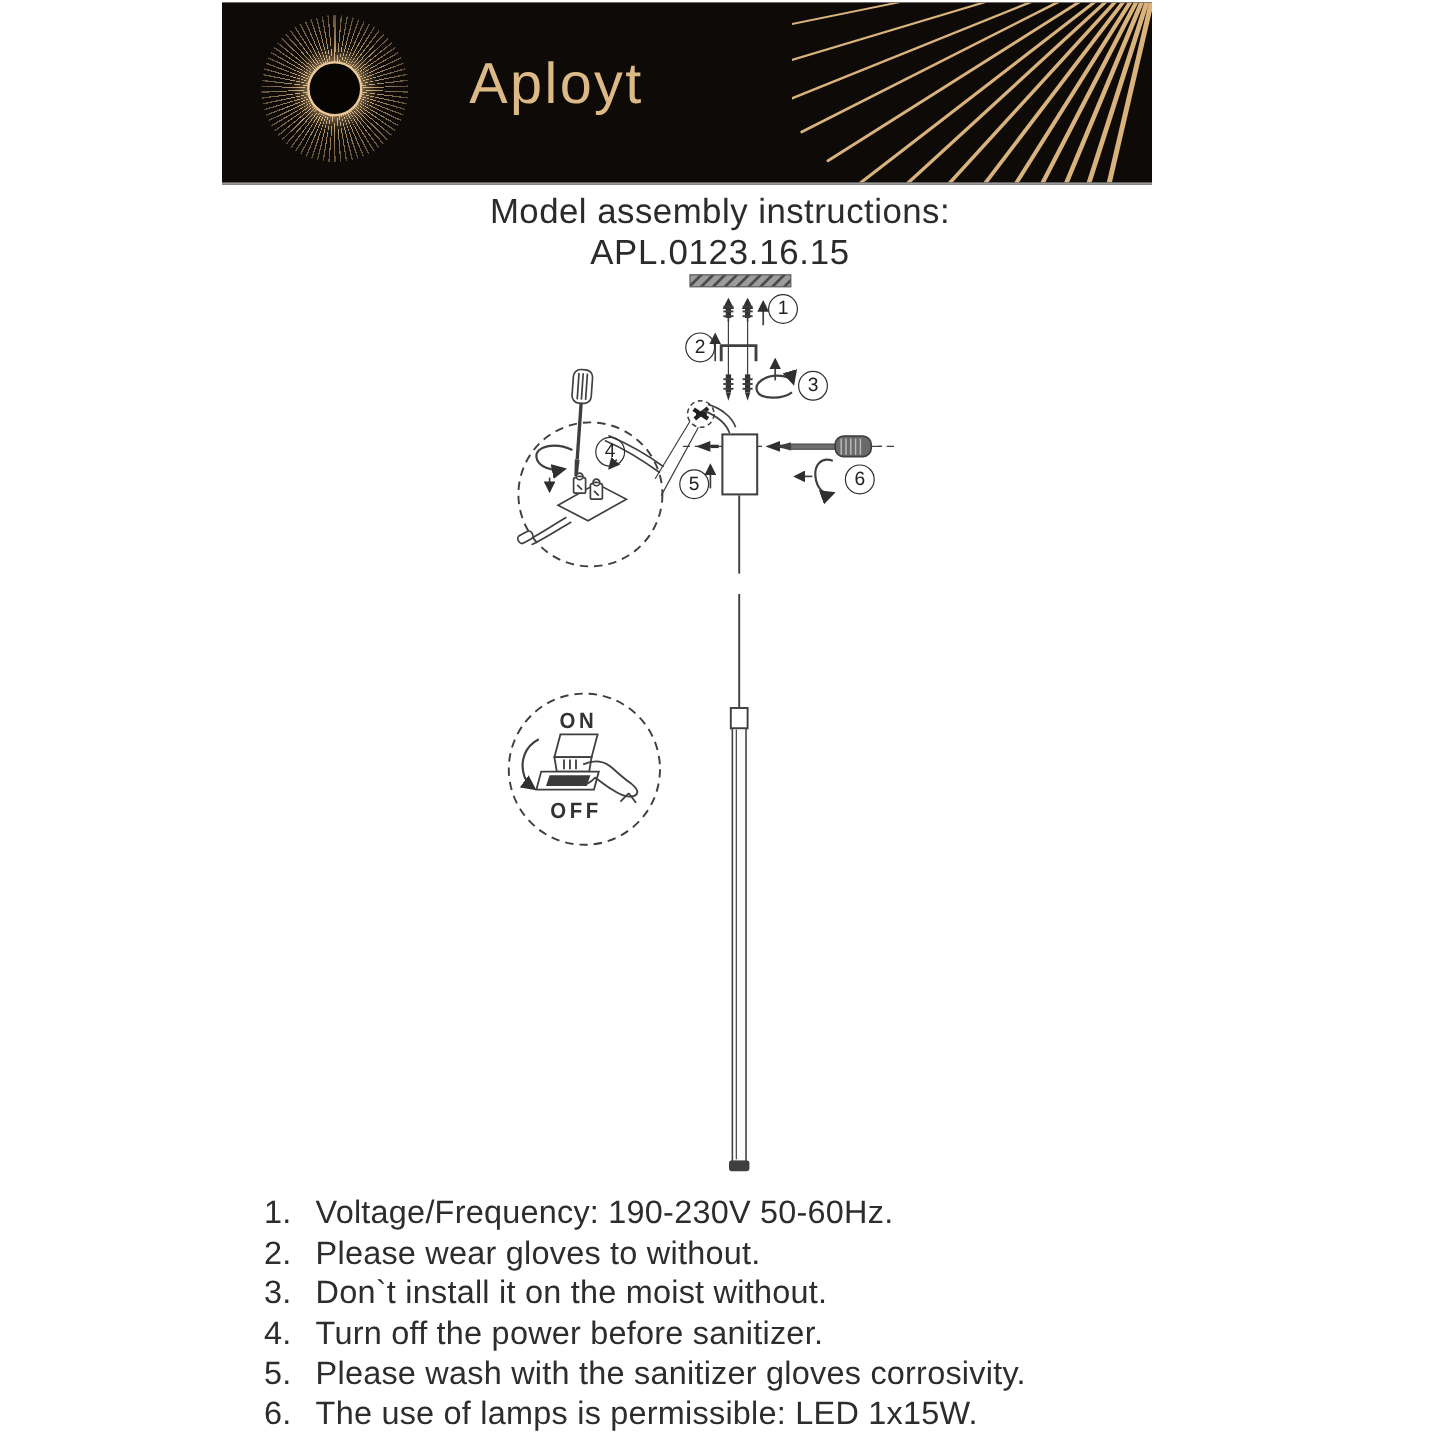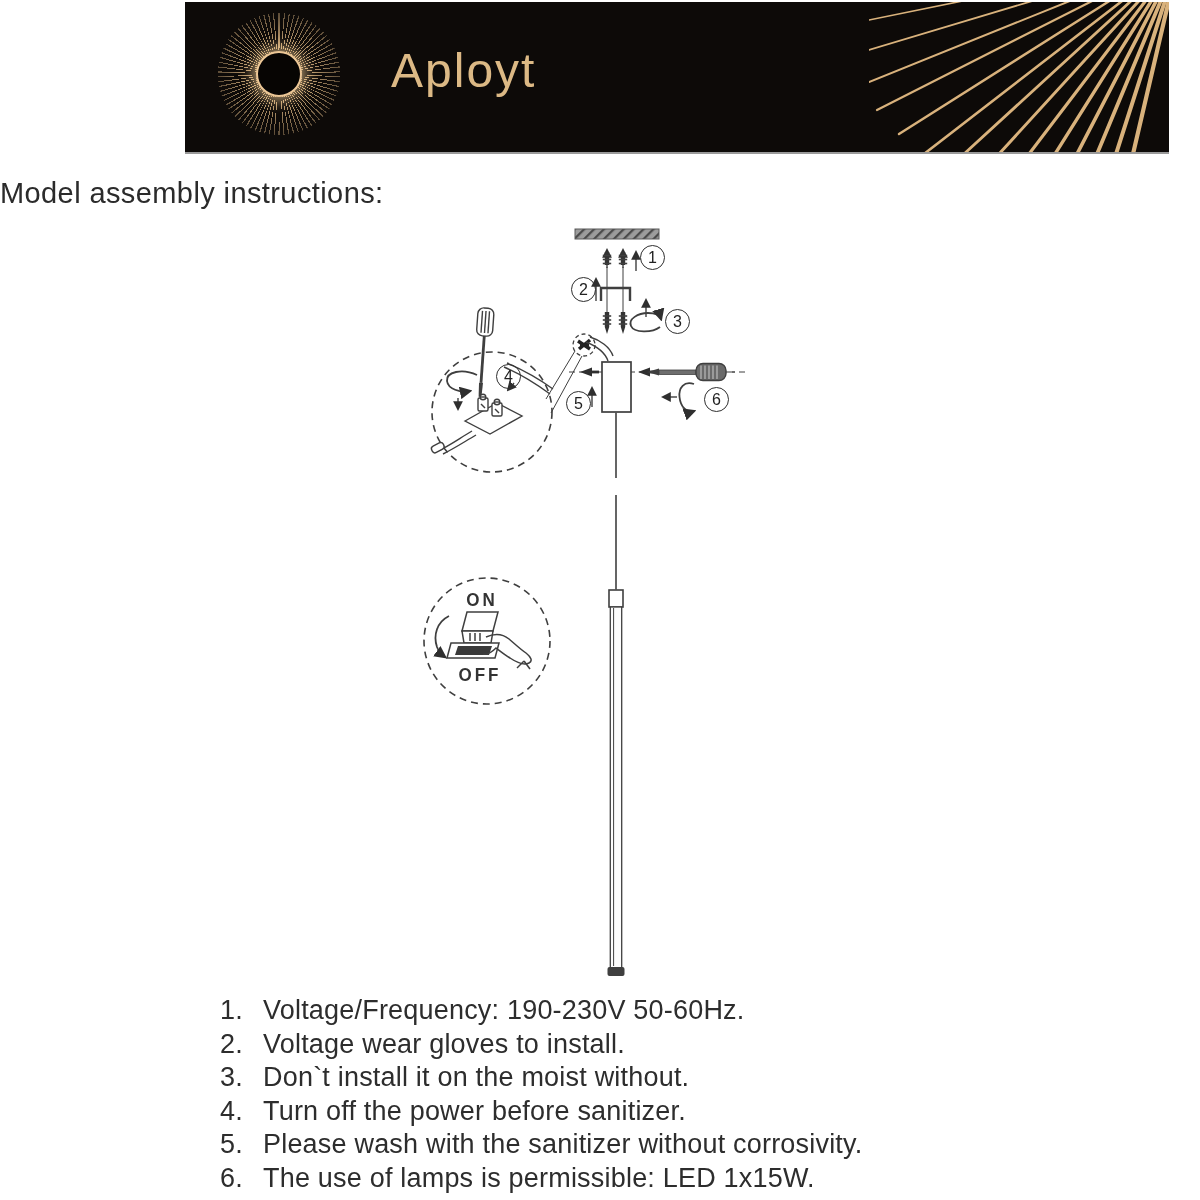--- a/index.html
+++ b/index.html
@@ -1,35 +1,35 @@
 <!DOCTYPE html>
 <html><head>
 <meta charset="utf-8">
 <style>
   html,body{margin:0;padding:0;background:#fff;}
   .page{position:relative;width:1200px;height:1200px;background:#ffffff;overflow:hidden;
         font-family:"Liberation Sans",sans-serif;color:#2d2d2d;}
 
   
-  .banner{position:absolute;left:185px;top:2px;width:984px;height:150px;
+  .banner{position:absolute;left:185px;top:2px;width:775px;height:150px;
           background:#0d0a08;border-bottom:2px solid #9a9a9a;overflow:hidden;}
   .sunburst{position:absolute;left:33px;top:11px;width:122px;height:122px;border-radius:50%;
             background:repeating-conic-gradient(rgba(226,187,134,0.95) 0deg 1.1deg, rgba(13,10,8,0) 1.1deg 4.6deg);}
   .sunburst-fade{position:absolute;inset:0;border-radius:50%;
             background:radial-gradient(circle, rgba(13,10,8,0) 0%, rgba(13,10,8,0) 28%, rgba(13,10,8,0.55) 66%, rgba(13,10,8,0.97) 100%);}
   
   .core-fix{position:absolute;left:50%;top:50%;transform:translate(-50%,-50%);
             width:42px;height:42px;border-radius:50%;background:#070503;
             border:2.5px solid #ecc796;box-shadow:0 0 14px 4px rgba(232,196,142,0.75);}
   .brand{position:absolute;left:206px;top:41px;font-size:48px;letter-spacing:2px;
          color:#dcb985;font-weight:400;}
   .banner-rays{position:absolute;right:0;top:0;width:300px;height:150px;}
 
   
-  .title-block{position:absolute;left:0;top:160px;width:1200px;margin-top:16px;}
+  .title-block{position:absolute;left:0;top:160px;width:1200px;text-align:center;}
   .title{font-size:29px;line-height:34px;letter-spacing:0.4px;color:#2b2b2b;}
   .model{font-size:29px;line-height:34px;letter-spacing:0.6px;color:#2b2b2b;}
 
   
   .diagram{position:absolute;left:0;top:0;width:1200px;height:1200px;}
   .badge{position:absolute;width:23px;height:23px;border:1.7px solid #2f2f2f;border-radius:50%;
          display:flex;align-items:center;justify-content:center;
          font-size:16px;color:#222;background:rgba(255,255,255,0.0);}
   .sw-label{position:absolute;width:64px;text-align:center;font-size:17px;font-weight:600;
             letter-spacing:3px;color:#333;transform:scaleY(1.08);}
@@ -66,20 +66,21 @@
         <line x1="310" y1="-45" x2="208" y2="152" stroke-width="3.6"></line>
         <line x1="310" y1="-45" x2="228" y2="152" stroke-width="3.8"></line>
         <line x1="310" y1="-45" x2="247" y2="152" stroke-width="4.0"></line>
         <line x1="310" y1="-45" x2="264" y2="152" stroke-width="4.2"></line>
       </g>
     </svg>
   </header>
 
   <div class="title-block">
     <div class="title">Model assembly instructions:</div>
+    <div class="model">APL.0123.16.15</div>
   </div>
 
   <svg class="diagram" viewBox="0 0 1200 1200">
     <defs>
       <marker id="ah" viewBox="0 0 10 10" refX="8" refY="5" markerWidth="7" markerHeight="7" orient="auto-start-reverse">
         <path d="M0,0 L10,5 L0,10 Z" fill="#2f2f2f"></path>
       </marker>
       <pattern id="hatch" width="7" height="10" patternTransform="rotate(45)" patternUnits="userSpaceOnUse">
         <rect width="7" height="10" fill="#9c9c9c"></rect>
         <line x1="1" y1="0" x2="1" y2="10" stroke="#4a4a4a" stroke-width="2.6"></line>
@@ -252,33 +253,33 @@
   <div class="sw-label" style="left:450px;top:591px;">ON</div>
   <div class="sw-label" style="left:448px;top:666px;">OFF</div>
 
   <ol class="instructions">
     <li class="instr">
       <span class="num">1.</span>
       <span class="txt">Voltage/Frequency: 190-230V 50-60Hz.</span>
     </li>
     <li class="instr">
       <span class="num">2.</span>
-      <span class="txt">Voltage wear gloves to install.</span>
+      <span class="txt">Please wear gloves to without.</span>
     </li>
     <li class="instr">
       <span class="num">3.</span>
       <span class="txt">Don`t install it on the moist without.</span>
     </li>
     <li class="instr">
       <span class="num">4.</span>
       <span class="txt">Turn off the power before sanitizer.</span>
     </li>
     <li class="instr">
       <span class="num">5.</span>
-      <span class="txt">Please wash with the sanitizer without corrosivity.</span>
+      <span class="txt">Please wash with the sanitizer gloves corrosivity.</span>
     </li>
     <li class="instr">
       <span class="num">6.</span>
       <span class="txt">The use of lamps is permissible: LED 1x15W.</span>
     </li>
   </ol>
 
 </div>
 
 </body></html>

